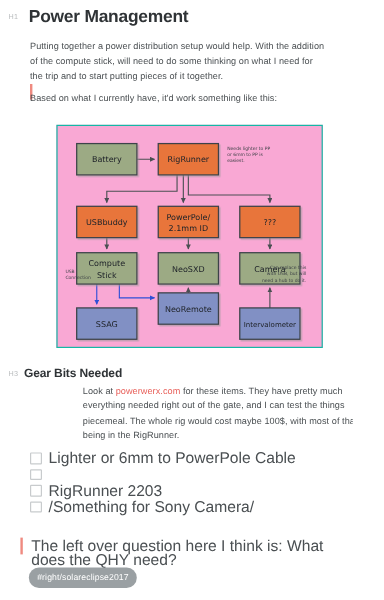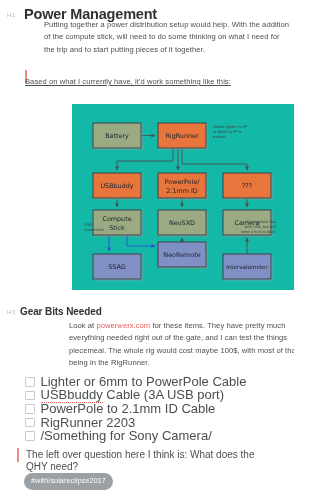--- a/index.html
+++ b/index.html
@@ -61,41 +61,41 @@
   
   .para {
     position: absolute;
     left: 25px;
     width: 247px;
     font-size: 7.6px;
     line-height: 12.3px;
     color: #4a4f52;
     letter-spacing: .05px;
   }
-  .para-intro { top: 19px; margin-left: 19px; }
-  .para-based { top: 76px; text-decoration: underline; }
+  .para-intro { top: 33px; }
+  .para-based { top: 76px; }
   .para-gear  { top: 320px; margin-left: 44px; }
 
   .link-red { color: #e8605a; text-decoration: none; }
 
   
   .bar-marker {
     position: absolute;
     width: 1.6px;
     background: #ef8a80;
   }
   .bar-blank { left: 25px; top: 70px; height: 13px; }
   .bar-quote { left: 17px; top: 448px; height: 14px; }
 
   .quote-text {
     position: absolute;
     left: 26px;
     top: 449px;
     width: 250px;
-    font-size: 10px;
+    font-size: 13px;
     line-height: 12px;
     color: #4a4f52;
   }
 
   
   .checklist {
     position: absolute;
     left: 25px;
     top: 375px;
     width: 250px;
@@ -140,24 +140,23 @@
     letter-spacing: .1px;
   }
 
   
   .diagram-wrap {
     position: absolute;
     left: 47px;
     top: 104px;
     width: 222px;
     height: 186px;
-    background: #14b8a6;
-    border: 5px solid #14b8a6;
+    background: #f9a8d4;
+    border: 1px solid #14b8a6;
     box-sizing: border-box;
-    margin-left: 25px;
   }
   .diagram-svg { display: block; width: 100%; height: 100%; }
 
   .node-text {
     font-family: "DejaVu Sans", sans-serif;
     font-size: 6.4px;
     fill: #20242a;
   }
   .note-text {
     font-family: "DejaVu Sans", sans-serif;
@@ -297,34 +296,29 @@
 
   <div class="para para-gear"><span>Look at </span><a class="link-red" href="#">powerwerx.com</a><span> for these items. They have pretty much everything needed right out of the gate, and I can test the things piecemeal. The whole rig would cost maybe 100$, with most of that being in the RigRunner.</span></div>
 
   <div class="checklist">
     <div class="check-row">
       <span class="check-box"></span>
       <span class="check-label">Lighter or 6mm to PowerPole Cable</span>
     </div>
     <div class="check-row">
       <span class="check-box"></span>
-      <span class="check-label"><span class="misspell">USBbuddy</span> Cable (3A USB port)</span>
-    </div>
-    <div class="check-row">
-      <span class="check-box"></span>
-      <span class="check-label">PowerPole to 2.1mm ID Cable</span>
     </div>
     <div class="check-row">
       <span class="check-box"></span>
       <span class="check-label">RigRunner 2203</span>
     </div>
     <div class="check-row">
       <span class="check-box"></span>
       <span class="check-label italic-note">/Something for Sony Camera/</span>
     </div>
   </div>
 
   <div class="bar-marker bar-quote"></div>
   <div class="quote-text">The left over question here I think is: What does the QHY need?</div>
 
-  <div class="tag-pill">#with/solareclipse2017</div>
+  <div class="tag-pill">#right/solareclipse2017</div>
 
 </div>
 
 </body></html>

